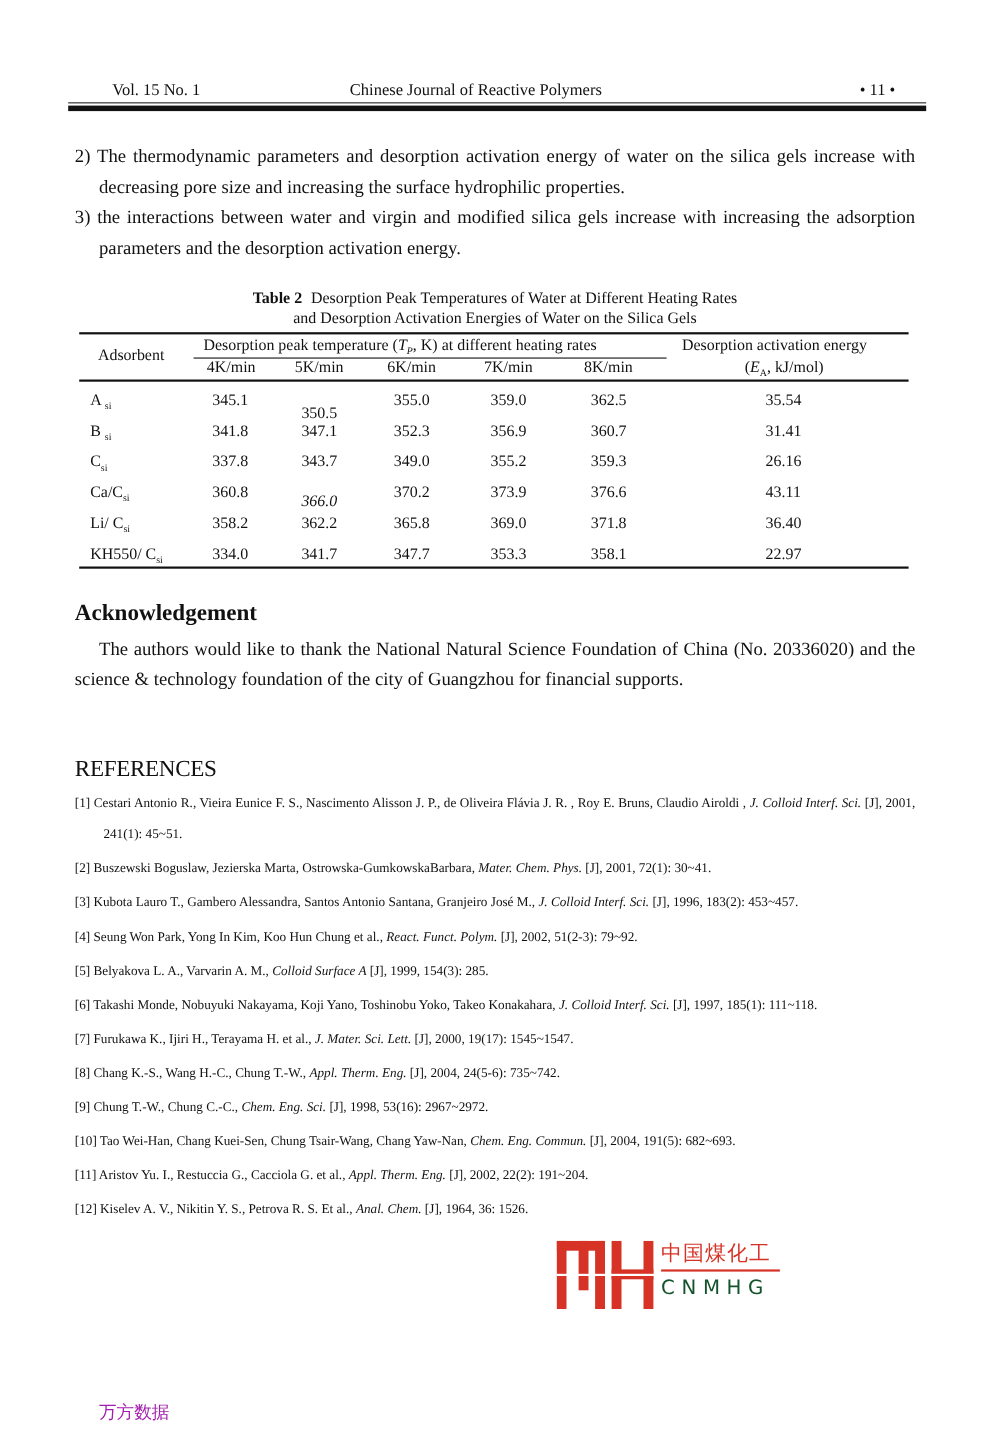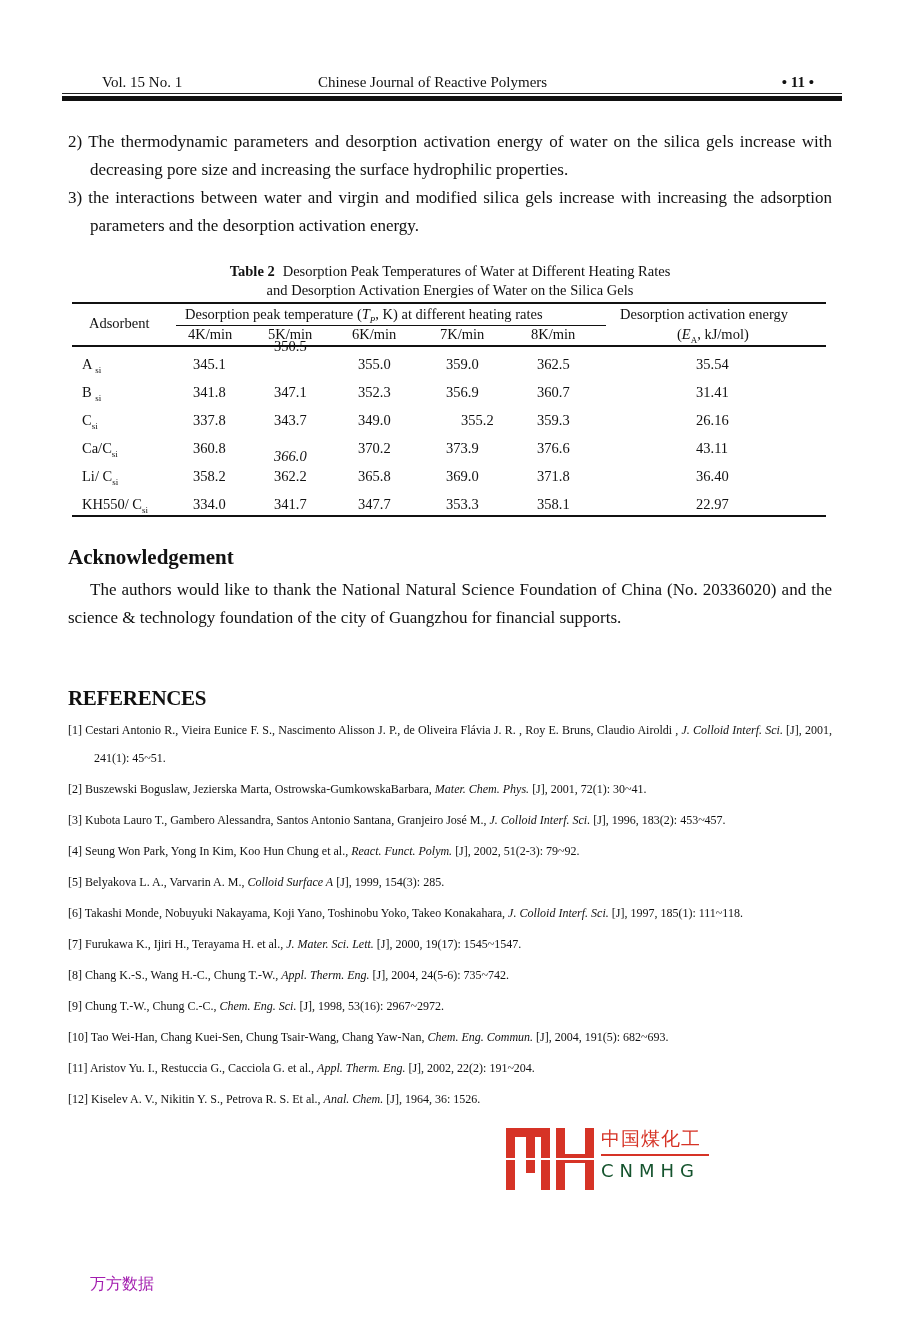--- a/index.html
+++ b/index.html
@@ -2,21 +2,21 @@
 <html><head>
 <meta charset="utf-8">
 <style>
   * { box-sizing: border-box; margin: 0; padding: 0; }
   html, body { width: 904px; height: 1320px; background: #ffffff; }
   body { font-family: "Liberation Serif", "DejaVu Serif", serif; color: #111; position: relative; overflow: hidden; }
 
   .running-header { position: absolute; left: 90px; top: 74px; width: 730px; height: 22px; font-size: 15px; }
   .running-header .vol { position: absolute; left: 12px; top: 0; }
   .running-header .journal { position: absolute; left: 228px; top: 0; }
-  .running-header .pageno { position: absolute; right: 6px; top: 0; font-weight: bold; }
+  .running-header .pageno { position: absolute; right: 6px; top: 0; }
   .header-rule-thin { position: absolute; left: 62px; top: 93px; width: 780px; height: 1px; background: #222; }
   .header-rule-thick { position: absolute; left: 62px; top: 96px; width: 780px; height: 5px; background: #111; }
 
   .conclusions { position: absolute; left: 68px; top: 128px; width: 764px; font-size: 17px; line-height: 28px; }
   .conclusions .item { padding-left: 22px; text-indent: -22px; text-align: justify; text-align-last: left; }
 
   .table-caption { position: absolute; left: 70px; top: 262px; width: 760px; text-align: center; font-size: 14.5px; line-height: 19px; }
   .table-caption b { font-weight: bold; margin-right: 8px; }
 
   .tbl-rule-top { position: absolute; left: 72px; top: 302px; width: 754px; height: 2px; background: #111; }
@@ -25,21 +25,21 @@
   .tbl-group-rule { position: absolute; left: 176px; top: 325px; width: 430px; height: 1px; background: #111; }
 
   .th { position: absolute; font-size: 14.5px; white-space: nowrap; }
   .td { position: absolute; font-size: 14.5px; white-space: nowrap; }
   .td sub, .th sub { font-size: 9px; }
   .th i { font-style: italic; }
 
   .ack-title { position: absolute; left: 68px; top: 545px; font-size: 21px; font-weight: bold; }
   .ack-body { position: absolute; left: 68px; top: 576px; width: 764px; font-size: 17px; line-height: 28px; text-align: justify; text-indent: 22px; }
 
-  .ref-title { position: absolute; left: 68px; top: 686px; font-size: 21px; font-weight: bold; letter-spacing: -0.3px; }
+  .ref-title { position: absolute; left: 68px; top: 686px; font-size: 21px; font-weight: normal; letter-spacing: -0.3px; }
   .refs { position: absolute; left: 68px; top: 716px; width: 764px; font-size: 12px; line-height: 28px; }
   .ref { padding-left: 26px; text-indent: -26px; text-align: justify; text-align-last: left; margin-bottom: 3px; }
   .ref i { font-style: italic; }
 
   .watermark { position: absolute; left: 506px; top: 1122px; width: 220px; height: 74px; pointer-events: none; }
   .wm-logo { position: absolute; left: 0; top: 6px; width: 90px; height: 62px; }
   .wm-cn { position: absolute; left: 95px; top: 4px; font-family: "DejaVu Sans", sans-serif; font-size: 19px; color: #d63326; letter-spacing: 1px; }
   .wm-line { position: absolute; left: 95px; top: 32px; width: 108px; height: 2px; background: #d63326; }
   .wm-en { position: absolute; left: 95px; top: 38px; font-family: "DejaVu Sans", sans-serif; font-size: 18px; color: #14532d; letter-spacing: 6px; }
 
@@ -79,41 +79,41 @@
 
   <span class="th" style="left:188px; top:326px;">4K/min</span>
   <span class="th" style="left:268px; top:326px;">5K/min</span>
   <span class="th" style="left:352px; top:326px;">6K/min</span>
   <span class="th" style="left:440px; top:326px;text-align:center;">7K/min</span>
   <span class="th" style="left:531px; top:326px;">8K/min</span>
 
   <div>
     <span class="td" style="left:82px; top:356px;"><span>A </span><sub>si</sub></span>
     <span class="td" style="left:193px; top:356px;">345.1</span>
-    <span class="td" style="left:274px; top:338px;">350.5</span>
+    <span class="td" style="left:274px; top:368px;">350.5</span>
     <span class="td" style="left:358px; top:356px;">355.0</span>
     <span class="td" style="left:446px; top:356px;">359.0</span>
     <span class="td" style="left:537px; top:356px;">362.5</span>
     <span class="td" style="left:696px; top:356px;">35.54</span>
   </div>
   <div>
     <span class="td" style="left:82px; top:384px;"><span>B </span><sub>si</sub></span>
     <span class="td" style="left:193px; top:384px;">341.8</span>
     <span class="td" style="left:274px; top:384px;">347.1</span>
     <span class="td" style="left:358px; top:384px;">352.3</span>
     <span class="td" style="left:446px; top:384px;">356.9</span>
     <span class="td" style="left:537px; top:384px;">360.7</span>
     <span class="td" style="left:696px; top:384px;">31.41</span>
   </div>
   <div>
     <span class="td" style="left:82px; top:412px;"><span>C</span><sub>si</sub></span>
     <span class="td" style="left:193px; top:412px;">337.8</span>
     <span class="td" style="left:274px; top:412px;">343.7</span>
     <span class="td" style="left:358px; top:412px;">349.0</span>
-    <span class="td" style="left:446px; top:412px;margin-left:15px;">355.2</span>
+    <span class="td" style="left:446px; top:412px;">355.2</span>
     <span class="td" style="left:537px; top:412px;">359.3</span>
     <span class="td" style="left:696px; top:412px;">26.16</span>
   </div>
   <div>
     <span class="td" style="left:82px; top:440px;"><span>Ca/C</span><sub>si</sub></span>
     <span class="td" style="left:193px; top:440px;">360.8</span>
     <span class="td" style="left:274px; top:448px;font-style:italic;">366.0</span>
     <span class="td" style="left:358px; top:440px;">370.2</span>
     <span class="td" style="left:446px; top:440px;">373.9</span>
     <span class="td" style="left:537px; top:440px;">376.6</span>

